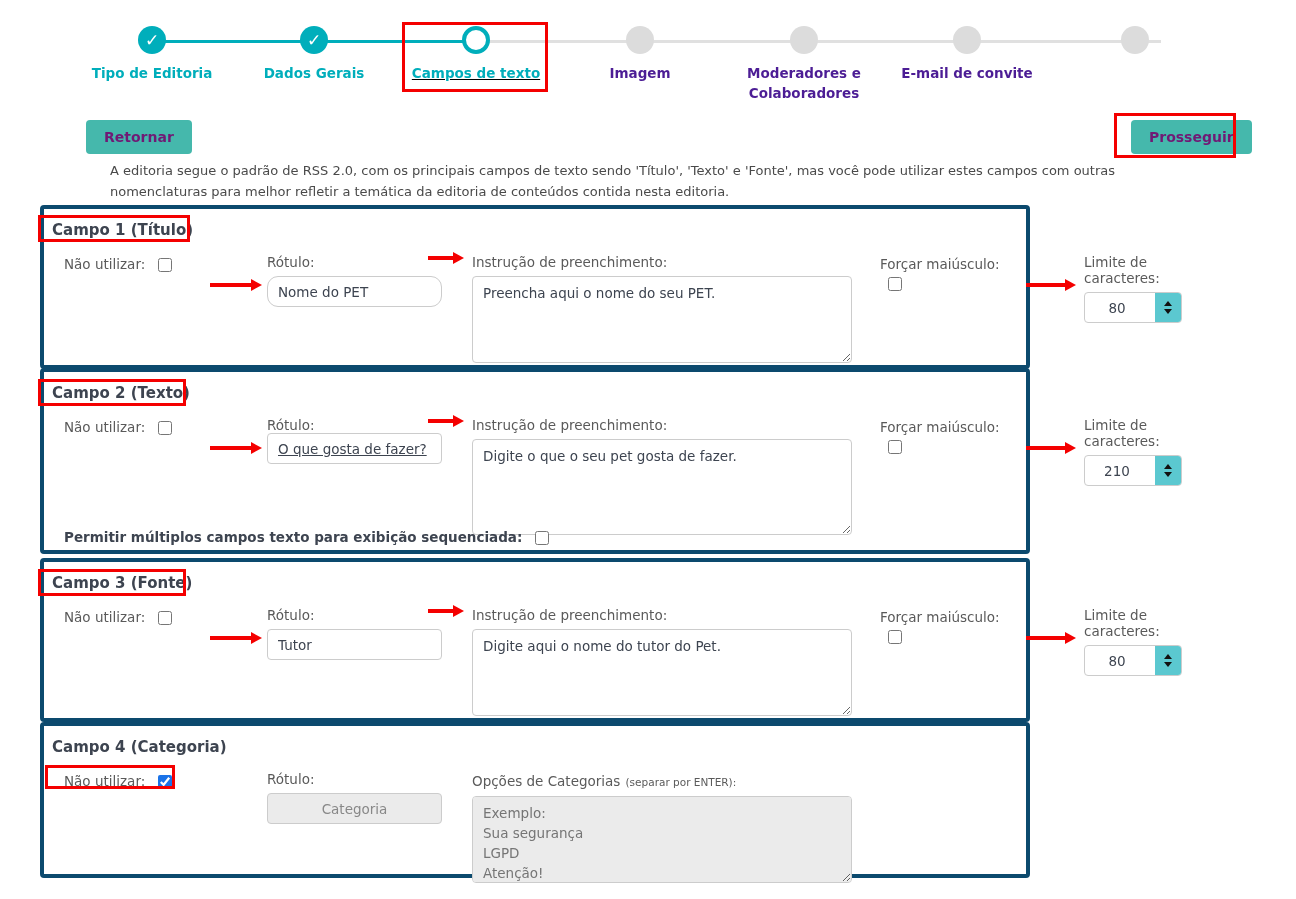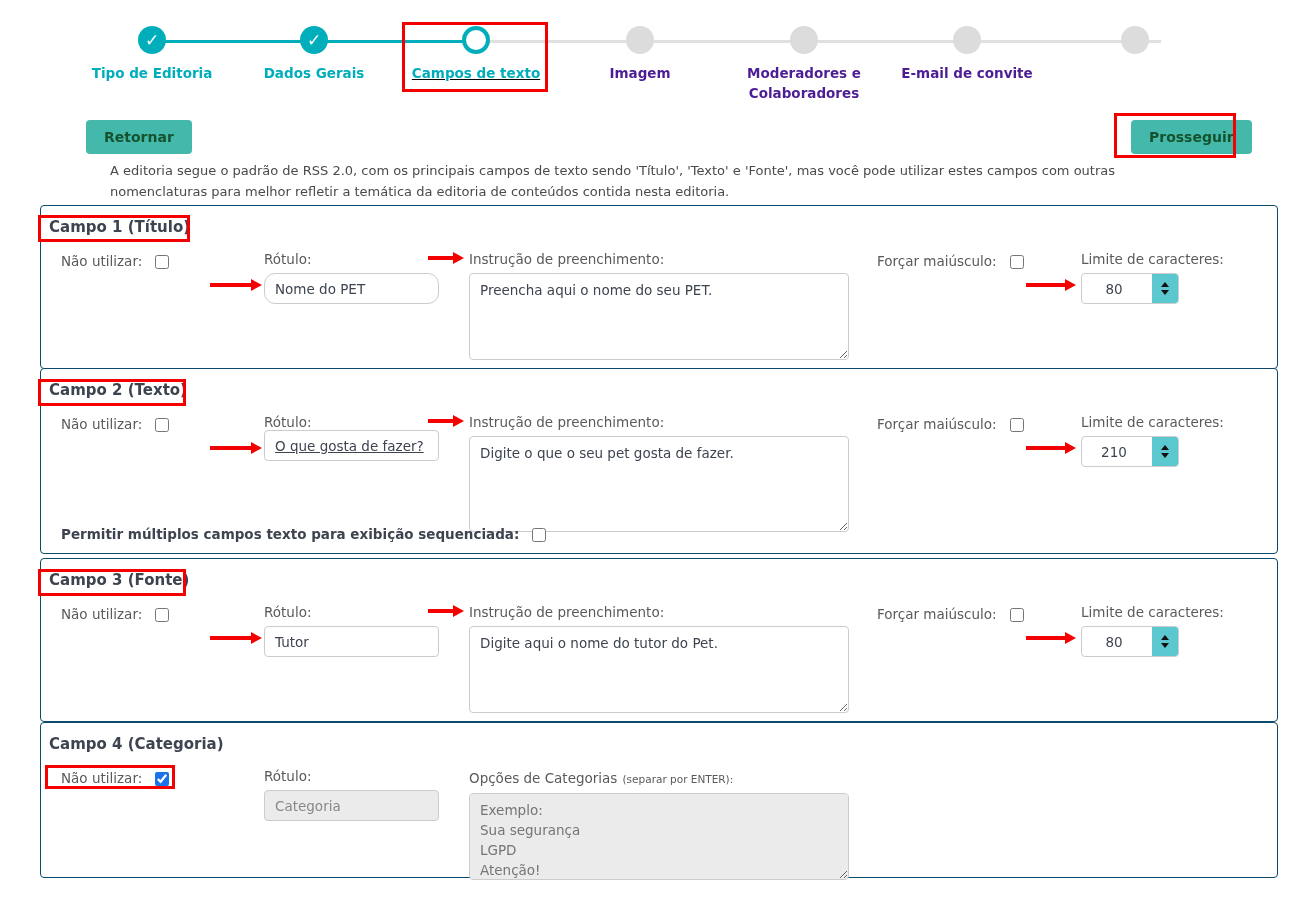--- a/index.html
+++ b/index.html
@@ -57,37 +57,37 @@
     position: absolute; left: 0; top: 4px; height: 4px; background: #f40000;
   }
   .arrow .head {
     position: absolute; top: 0; width: 0; height: 0;
     border-top: 6px solid transparent; border-bottom: 6px solid transparent;
     border-left: 11px solid #f40000;
   }
 
   
   .btn {
-    background: #45b8ac; color: #14532d; border: none; border-radius: 4px;
+    background: #45b8ac; color: #701a75; border: none; border-radius: 4px;
     font-size: 14px; font-weight: bold; padding: 9px 18px; cursor: pointer;
     font-family: "DejaVu Sans", "Liberation Sans", sans-serif;
   }
   .btn-retornar { position: absolute; left: 86px; top: 120px; }
   .btn-prosseguir { position: absolute; left: 1131px; top: 120px; }
 
   
   .intro {
     position: absolute; left: 110px; top: 160px; width: 1090px;
     font-size: 13px; line-height: 21px; color: #4a4a4a;
   }
 
   
   .panel {
-    position: absolute; left: 40px; width: 1238px;
-    border: 1px solid #0c4a6e; border-radius: 4px; background: #fff;
+    position: absolute; left: 40px; width: 990px;
+    border: 4px solid #0c4a6e; border-radius: 4px; background: #fff;
   }
   .panel-title {
     position: absolute; left: 4px; top: 10px;
     font-size: 15px; font-weight: bold; color: #3d4450;
     padding: 2px 4px;
   }
 
   .lbl { font-size: 13.5px; color: #5a5a5a; }
   .lbl-strong { font-size: 13.5px; color: #3d4450; font-weight: bold; }
   .lbl-small { font-size: 10.5px; color: #5a5a5a; }
@@ -347,21 +347,21 @@
   <div class="panel" style="top:722px; height:156px;">
     <div class="panel-title">Campo 4 (Categoria)</div>
 
     <div class="row-item" style="left:20px; top:45px;">
       <span class="lbl">Não utilizar:</span>
       <input type="checkbox" checked="" style="margin-left: 8px;">
     </div>
 
     <div class="row-item" style="left:223px; top:45px;">
       <div class="lbl">Rótulo:</div>
-      <input class="txtinput" disabled="" style="margin-top: 6px;" value="Categoria">
+      <input class="txtinput" disabled="" style="margin-top: 6px; text-align: center;" value="Categoria">
     </div>
 
     <div class="row-item" style="left:428px; top:45px;">
       <div>
         <span class="lbl">Opções de Categorias</span>
         <span class="lbl-small">(separar por ENTER):</span>
       </div>
       <textarea class="txtarea" disabled="" style="margin-top: 6px;" placeholder="Exemplo:
 Sua segurança
 LGPD

